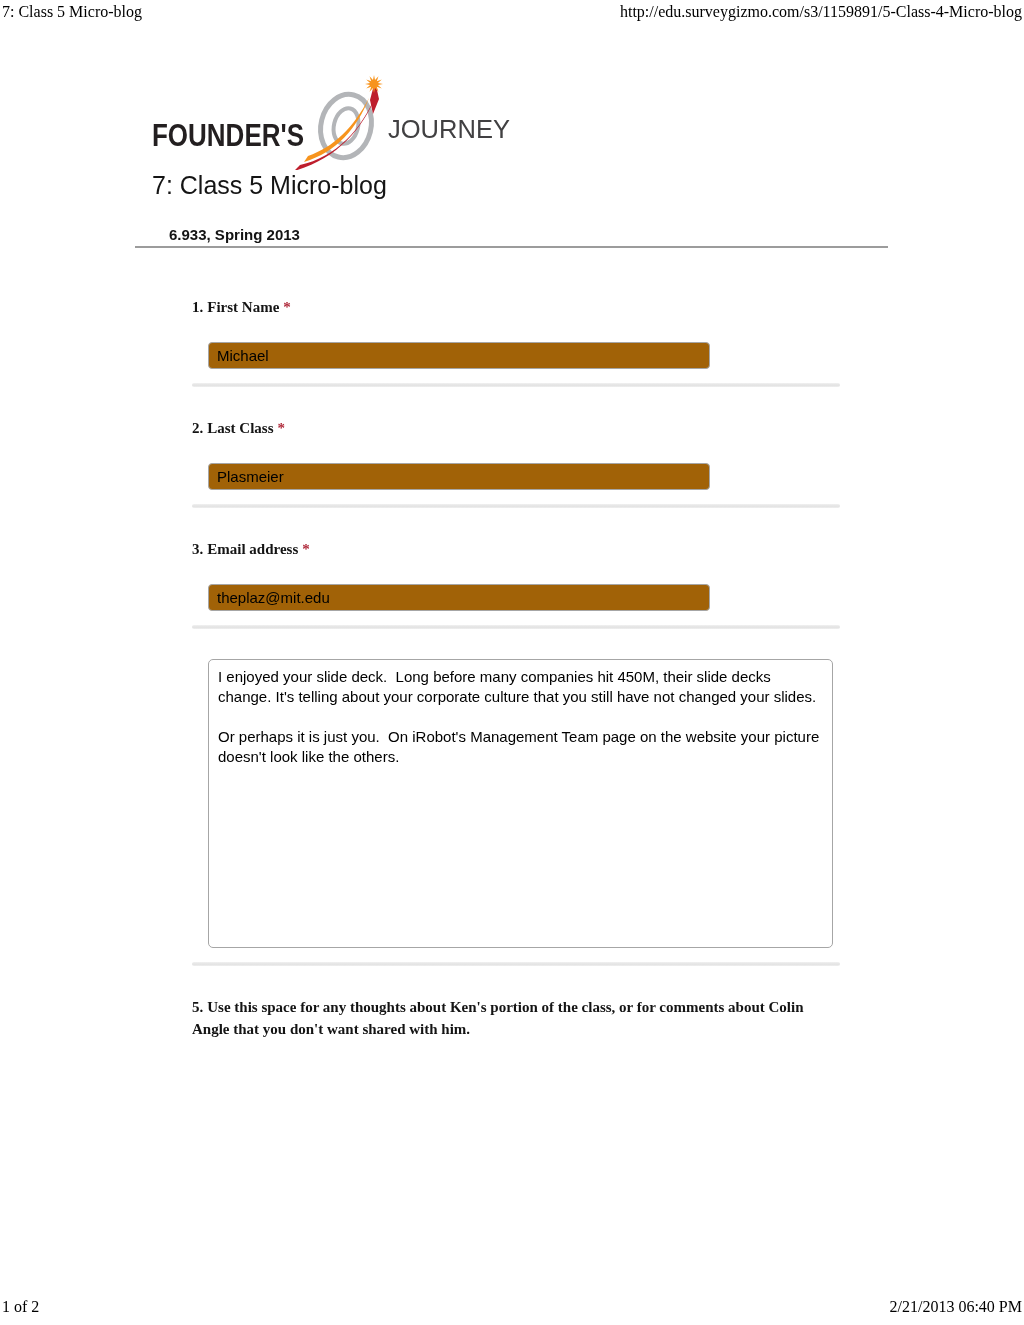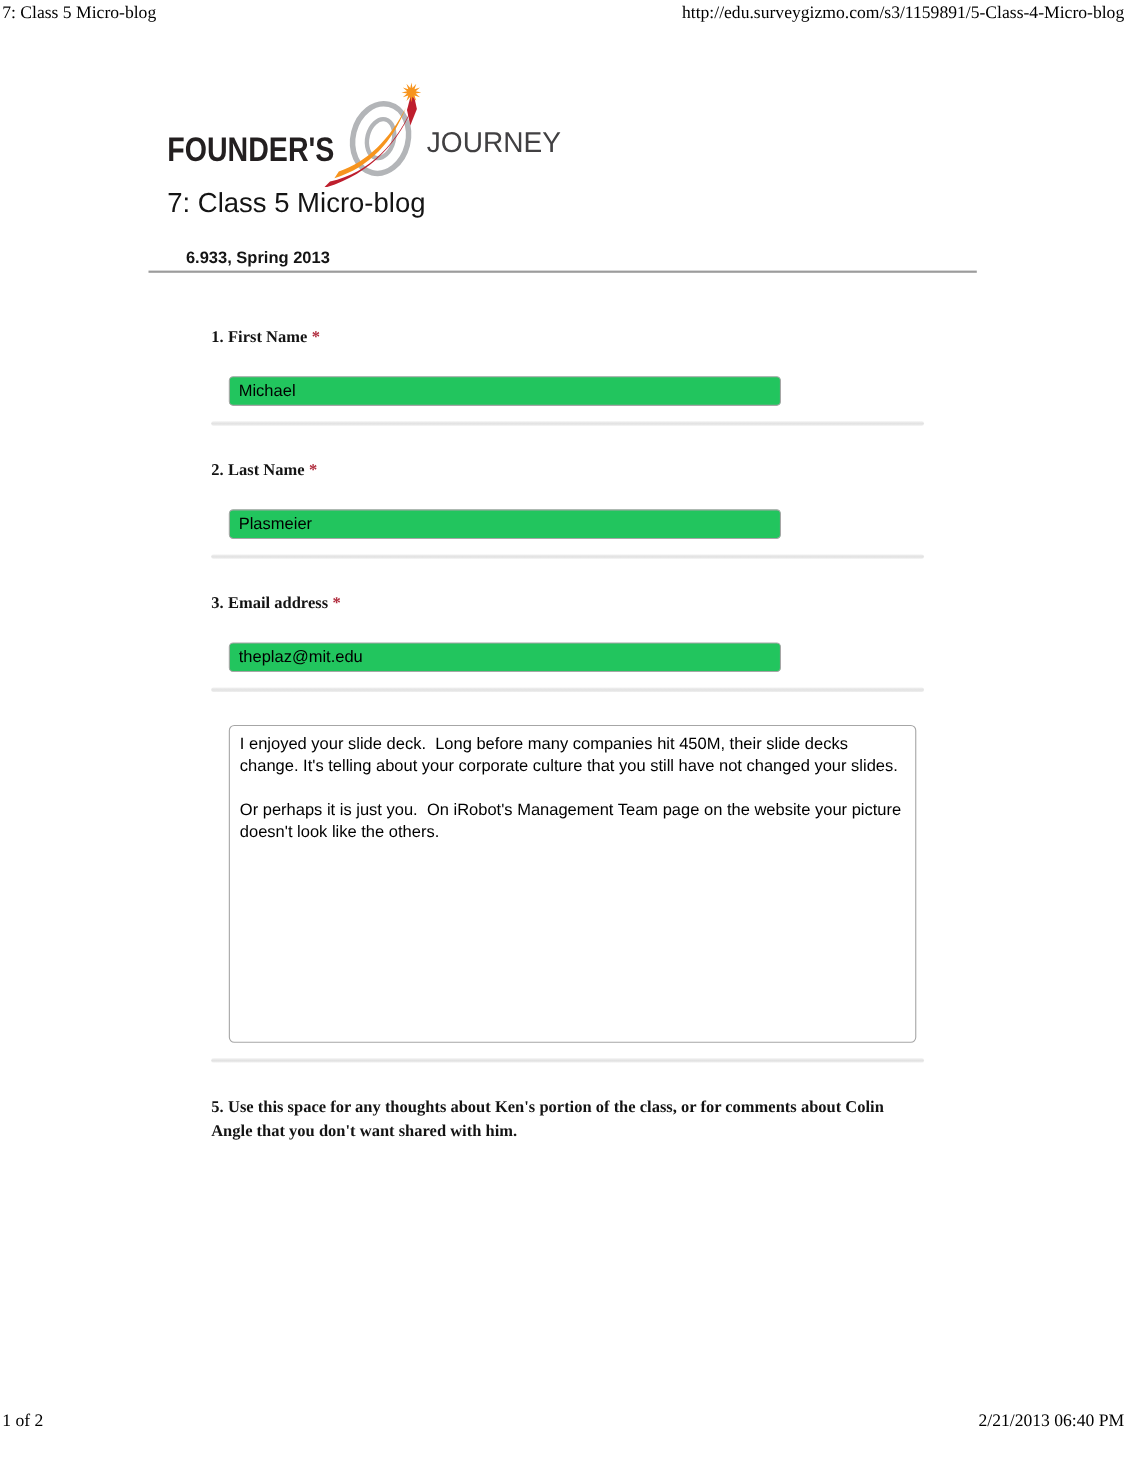--- a/index.html
+++ b/index.html
@@ -6,36 +6,36 @@
   .page{
     position:relative;width:1024px;height:1325px;background:#ffffff;
     font-family:"Liberation Sans",sans-serif;color:#000;overflow:hidden;
   }
   
   .print-bar{
     position:absolute;left:2px;right:2px;display:flex;justify-content:space-between;
     font-family:"Liberation Serif",serif;font-size:16px;color:#000;
   }
   .print-bar.top{top:3px;}
-  .print-bar.bottom{bottom:24px;margin-top:13px;}
+  .print-bar.bottom{bottom:9px;margin-top:13px;}
   
   .logo-svg{position:absolute;left:148px;top:70px;}
   
   .survey-title{position:absolute;left:152px;top:171px;font-size:25px;font-weight:normal;color:#141414;margin:0;}
   .survey-subtitle{position:absolute;left:152px;top:209px;font-size:15px;font-weight:bold;color:#141414;margin:17px;}
   .header-rule{position:absolute;left:135px;top:246px;width:753px;height:2px;background:#9c9c9c;}
   
   .form-area{position:absolute;left:192px;top:296px;width:648px;}
   .q-label{font-size:15px;font-weight:bold;line-height:22px;color:#141414;margin:0;font-family:Liberation Serif, serif;}
   .q-label .req{color:#b02b3c;margin-left:4px;font-weight:bold;}
   .q-num{margin-right:4px;}
   .text-input{
     display:block;margin:24px 0 14px 16px;width:502px;height:27px;box-sizing:border-box;
     border:1px solid #a6a6a6;border-radius:4px;padding:0 8px;
-    font-family:"Liberation Sans",sans-serif;font-size:15px;color:#000;background:#22c55e;outline:none;
+    font-family:"Liberation Sans",sans-serif;font-size:15px;color:#000;background:#a16207;outline:none;
   }
   .text-area{
     display:block;margin:24px 0 14px 16px;width:625px;height:289px;box-sizing:border-box;
     border:1px solid #a6a6a6;border-radius:5px;padding:7px 9px;
     font-family:"Liberation Sans",sans-serif;font-size:15px;line-height:20px;color:#000;
     background:#fff;resize:none;overflow:hidden;outline:none;
   }
   .divider{height:4px;width:648px;margin:0 0 30px 0;border-radius:2px;
     background:linear-gradient(to bottom,#f1f1f1,#e2e2e2 55%,#efefef);}
 </style>
@@ -74,21 +74,21 @@
 
   <div class="form-area">
 
     <div>
       <p class="q-label"><span class="q-num">1.</span><span>First Name</span><span class="req">*</span></p>
       <input class="text-input" type="text" value="Michael" style="">
       <div class="divider"></div>
     </div>
 
     <div>
-      <p class="q-label"><span class="q-num">2.</span><span>Last Name</span><span class="req">*</span></p>
+      <p class="q-label"><span class="q-num">2.</span><span>Last Class</span><span class="req">*</span></p>
       <input class="text-input" type="text" value="Plasmeier" style="">
       <div class="divider"></div>
     </div>
 
     <div>
       <p class="q-label"><span class="q-num">3.</span><span>Email address</span><span class="req">*</span></p>
       <input class="text-input" type="text" value="theplaz@mit.edu" style="">
       <div class="divider"></div>
     </div>
 

